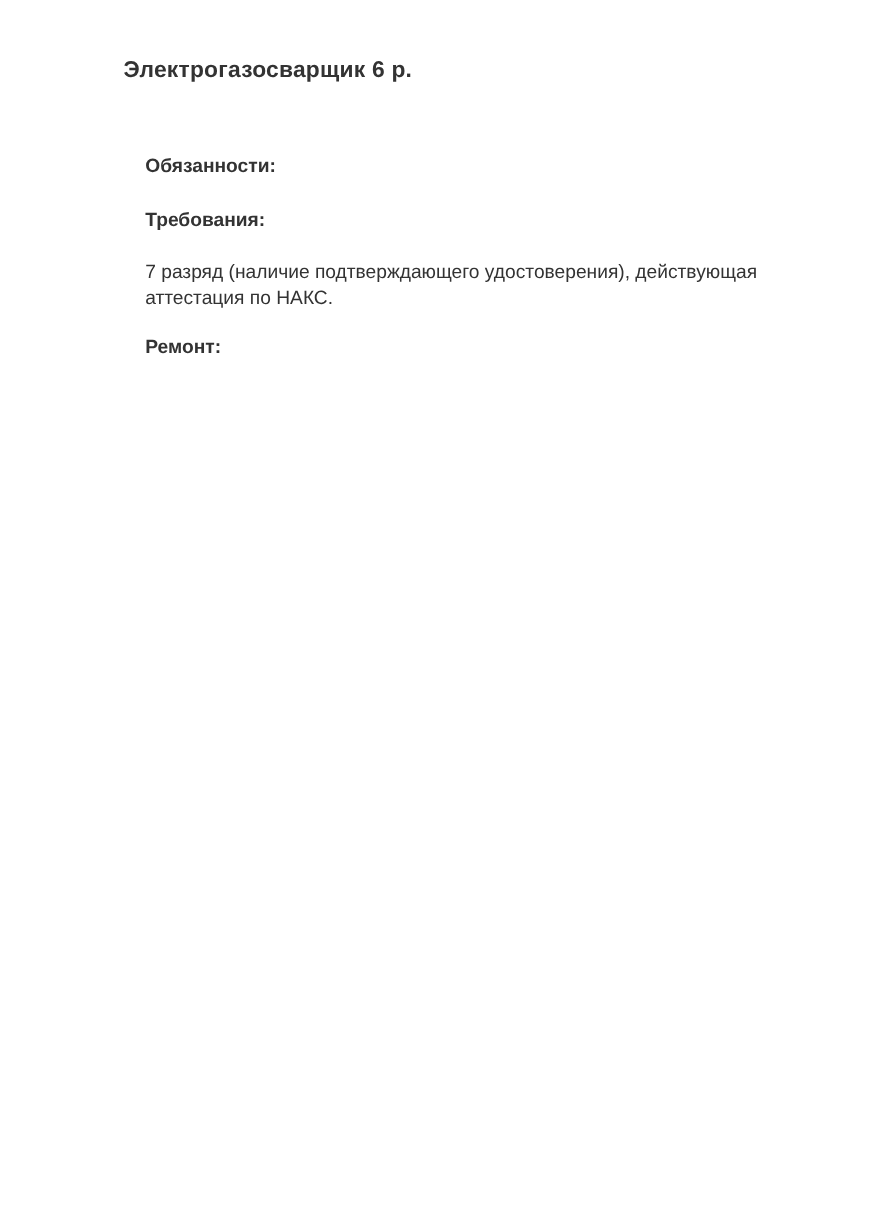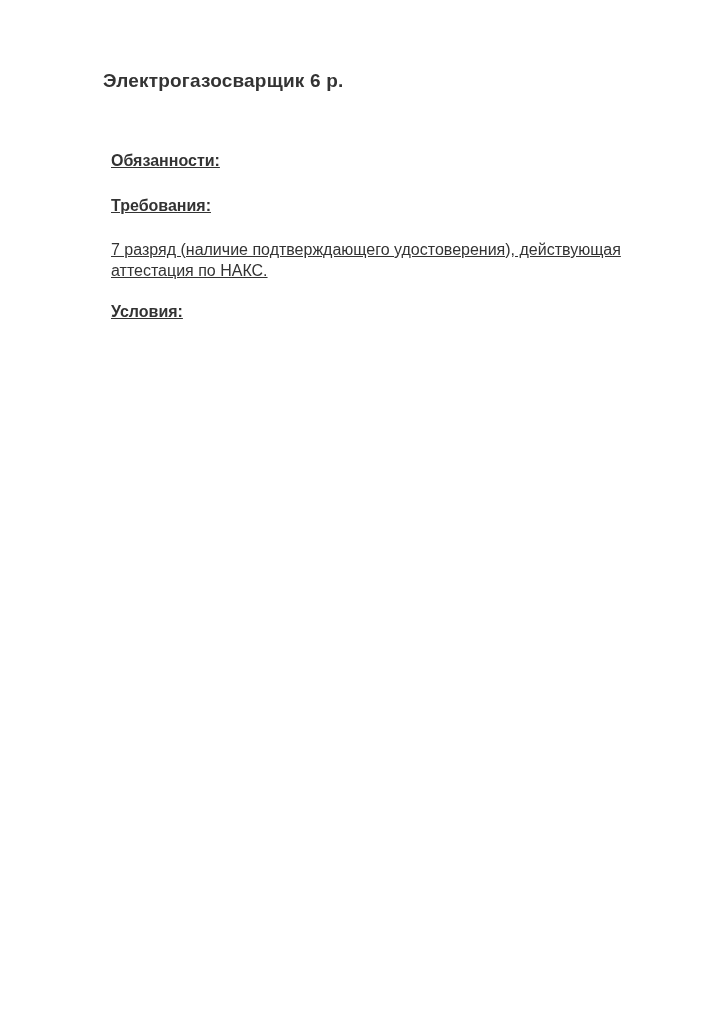--- a/index.html
+++ b/index.html
@@ -5,36 +5,35 @@
   html, body {
     margin: 0;
     padding: 0;
     background: #ffffff;
   }
   .page {
     position: relative;
     width: 724px;
     height: 1024px;
     box-sizing: border-box;
-    padding: 70px 72px 0 103px;
+    padding: 48px 72px 0 103px;
     background: #ffffff;
     color: #333333;
     font-family: "Liberation Sans", "DejaVu Sans", sans-serif;
     overflow: hidden;
   }
   .doc-title {
     font-size: 19px;
     font-weight: bold;
     line-height: 22px;
     margin: 0 0 58px 0;
     letter-spacing: 0.2px;
   }
   .section {
-    margin: 8px;
-    text-decoration: underline;
+    margin: 18px;
   }
   .sec-heading {
     font-size: 16px;
     font-weight: bold;
     line-height: 21px;
     margin: 0 0 24px 0;
   }
   .sec-body {
     font-size: 16px;
     font-weight: normal;
@@ -53,16 +52,16 @@
   <div class="section">
     <h2 class="sec-heading">Обязанности:</h2>
   </div>
 
   <div class="section">
     <h2 class="sec-heading">Требования:</h2>
     <p class="sec-body">7 разряд (наличие подтверждающего удостоверения), действующая аттестация по НАКС.</p>
   </div>
 
   <div class="section">
-    <h2 class="sec-heading">Условия:</h2>
+    <h2 class="sec-heading">Ремонт:</h2>
   </div>
 
 </div>
 
 </body></html>

